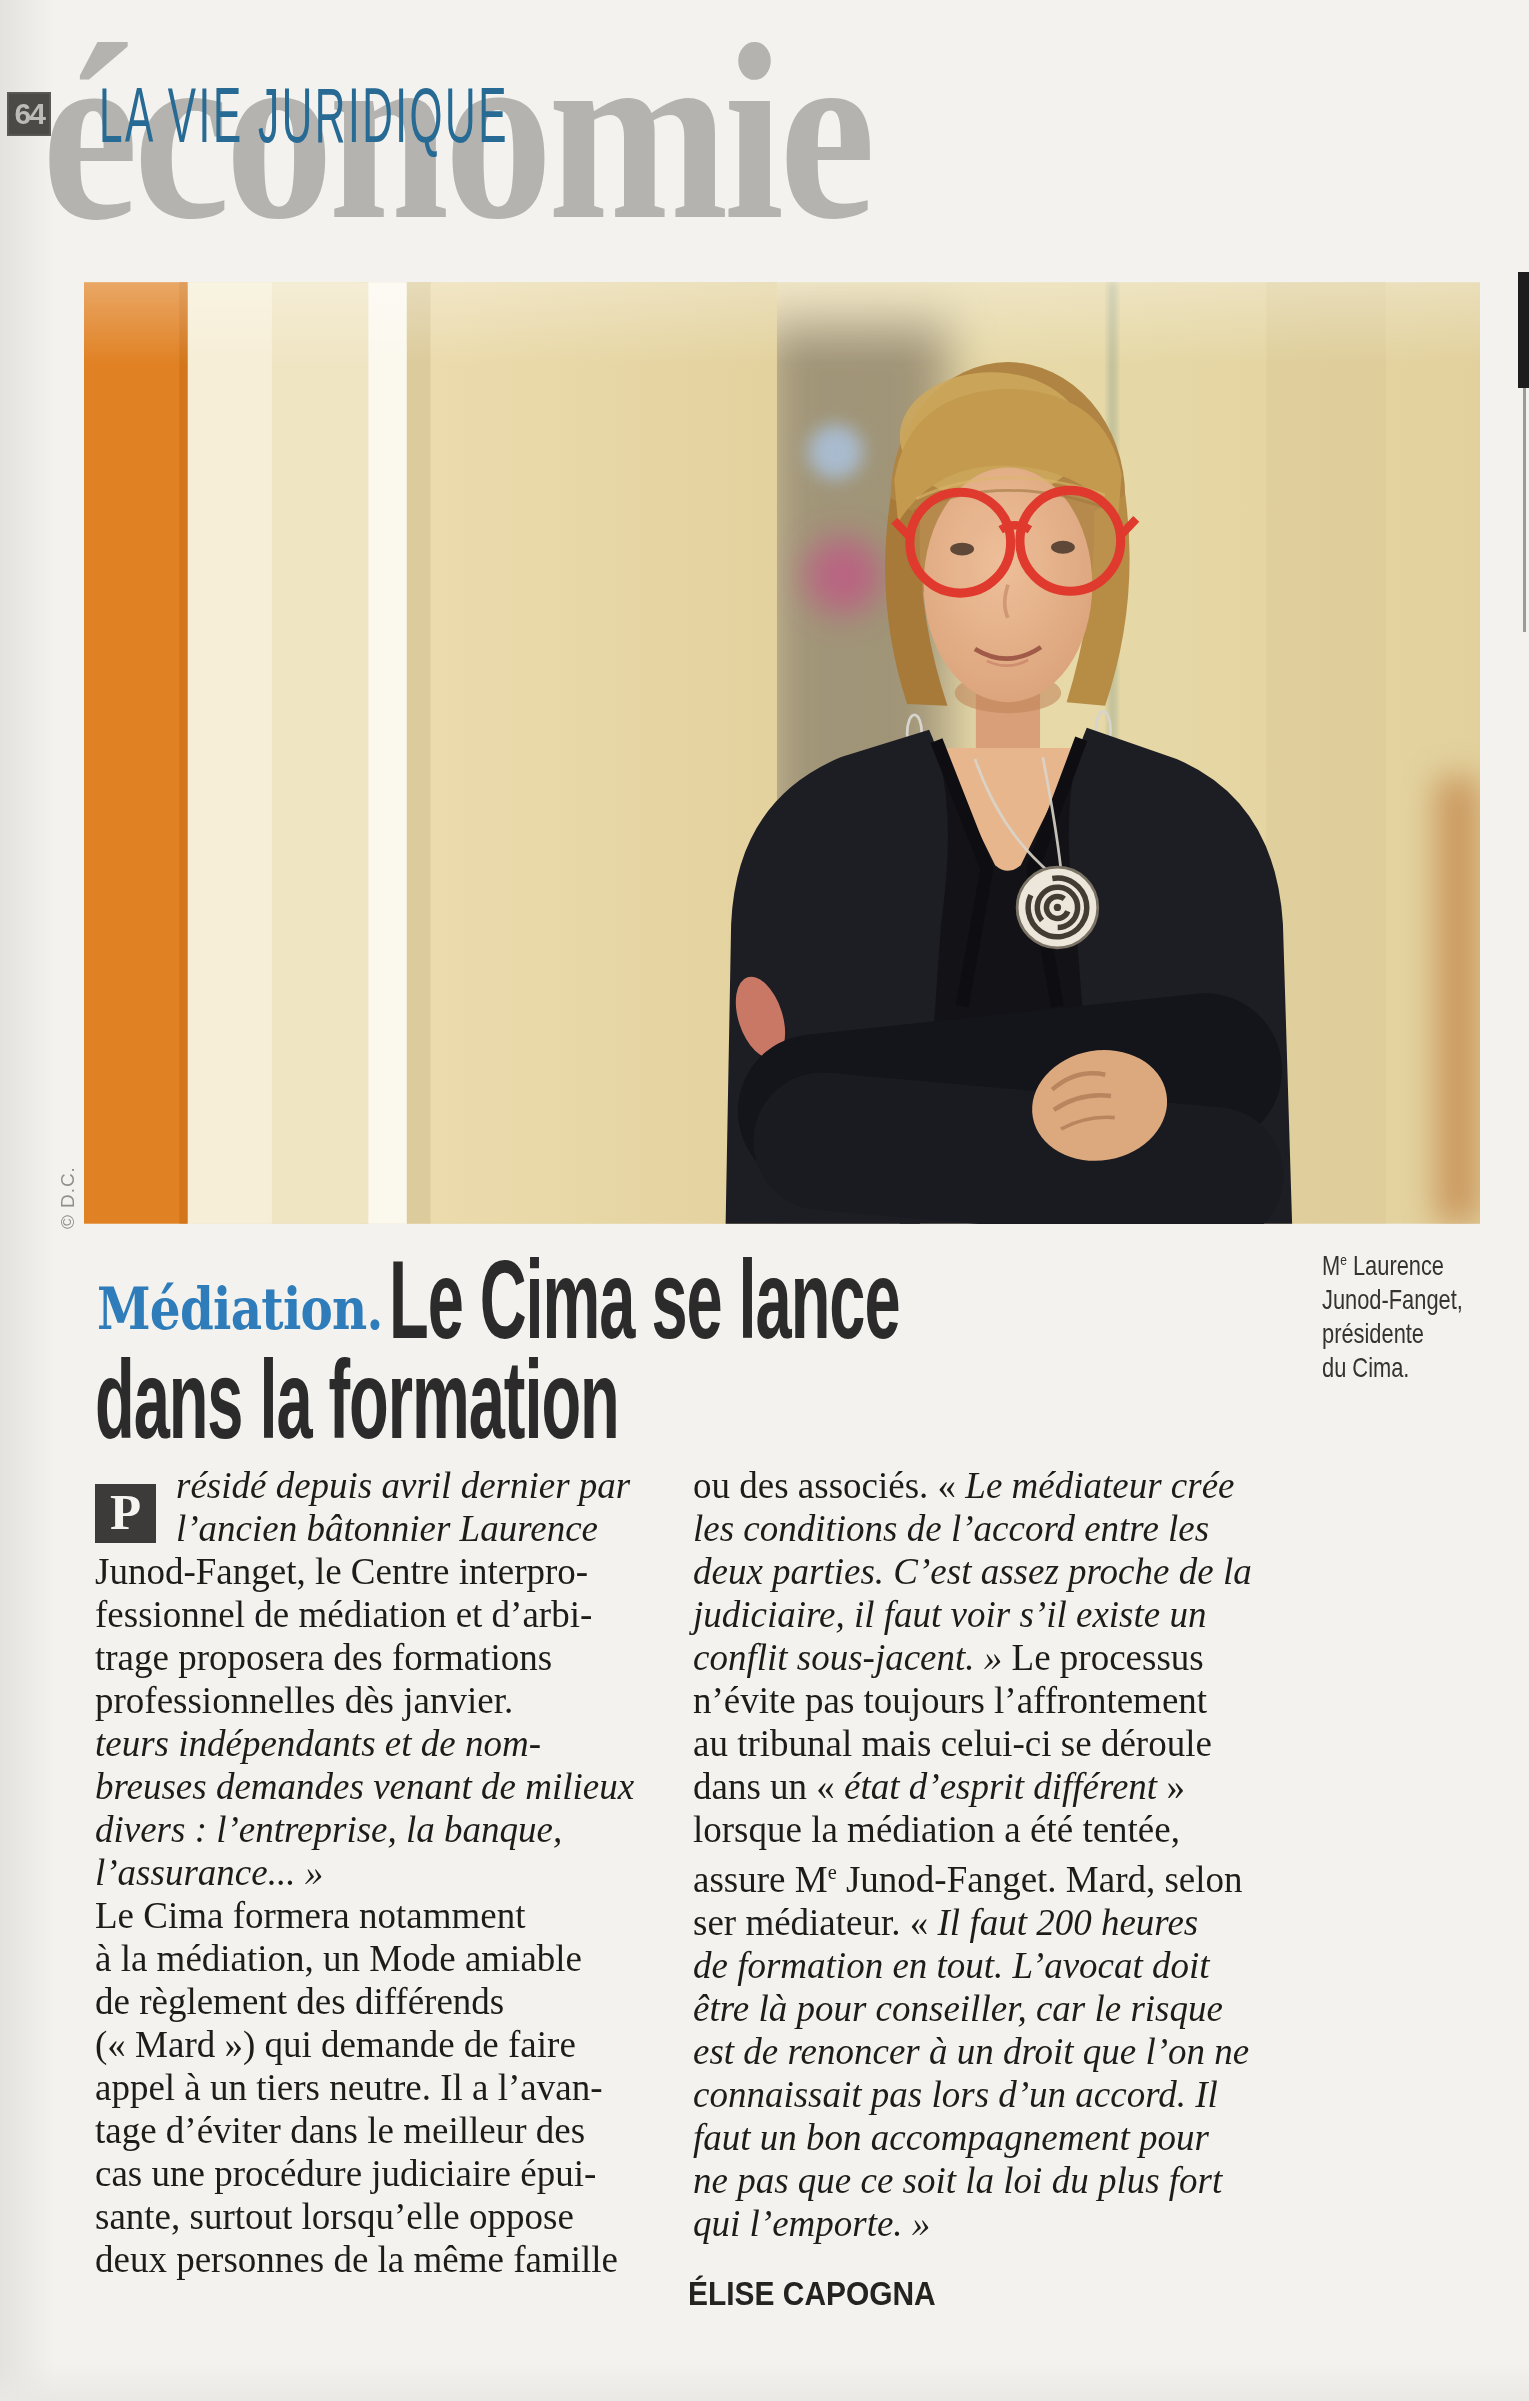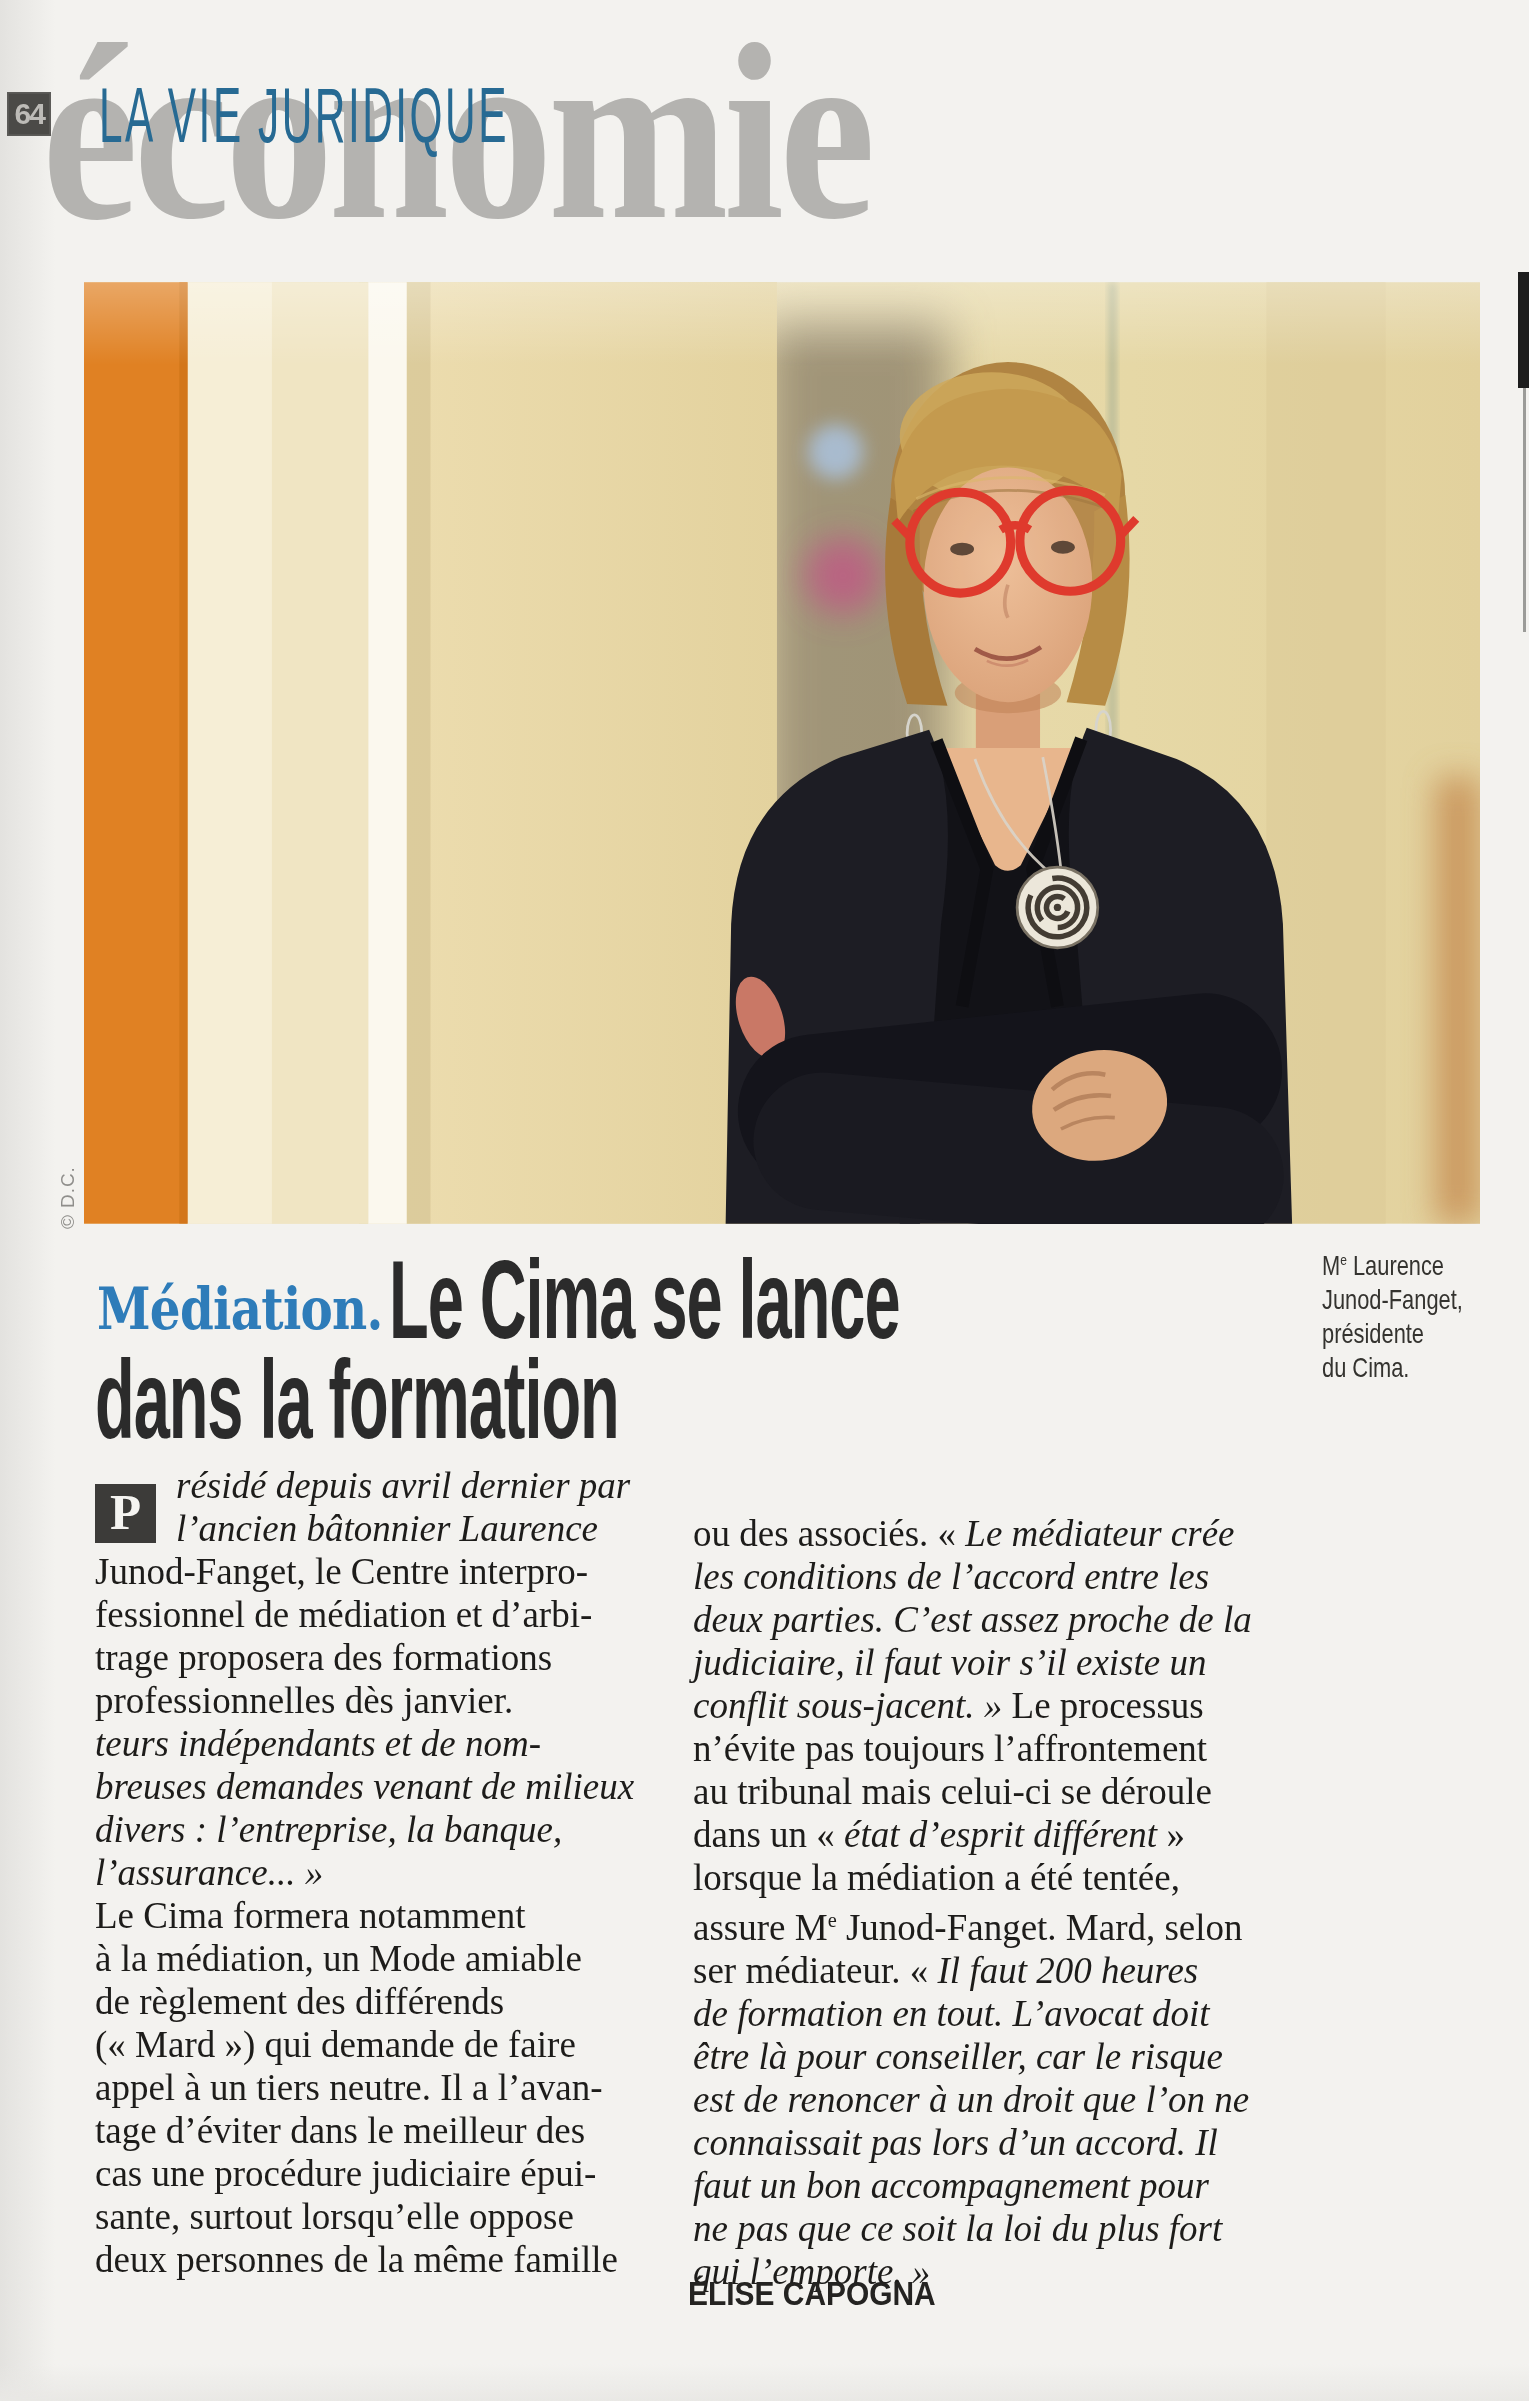--- a/index.html
+++ b/index.html
@@ -39,21 +39,21 @@
   .title-l1{left:389px;top:1244px;}
   .title-l2{left:95px;top:1344px;}
 
   
   .col{position:absolute;top:1464px;font-family:"Liberation Serif",serif;font-size:37px;
        line-height:43px;color:#1d1c1a;}
   .col .line{white-space:nowrap;}
   .col .line i{font-family:"Liberation Serif",serif;}
   .col sup{font-size:.55em;}
   .col-left{left:95px;width:590px;}
-  .col-right{left:693px;width:602px;margin-top:48px;}
+  .col-right{left:693px;width:602px;}
   .col-left .line:nth-child(-n+2){padding-left:81px;font-style:italic;}
   .dropcap{position:absolute;left:95px;top:1484px;width:61px;height:59px;background:#3c3b39;
        color:#f5f4f1;font-family:"Liberation Serif",serif;font-weight:bold;font-size:51px;
        line-height:57px;text-align:center;}
   .byline{position:absolute;left:688px;top:2274px;font-weight:bold;font-size:34px;color:#242321;
        transform:scaleX(.88);transform-origin:left top;letter-spacing:0;white-space:nowrap;}
 
   
   .edge-bar{position:absolute;left:1518px;top:272px;width:12px;height:116px;background:#1d1d1d;}
   .edge-line{position:absolute;left:1523px;top:388px;width:2.8px;height:244px;background:#9b9b98;}

